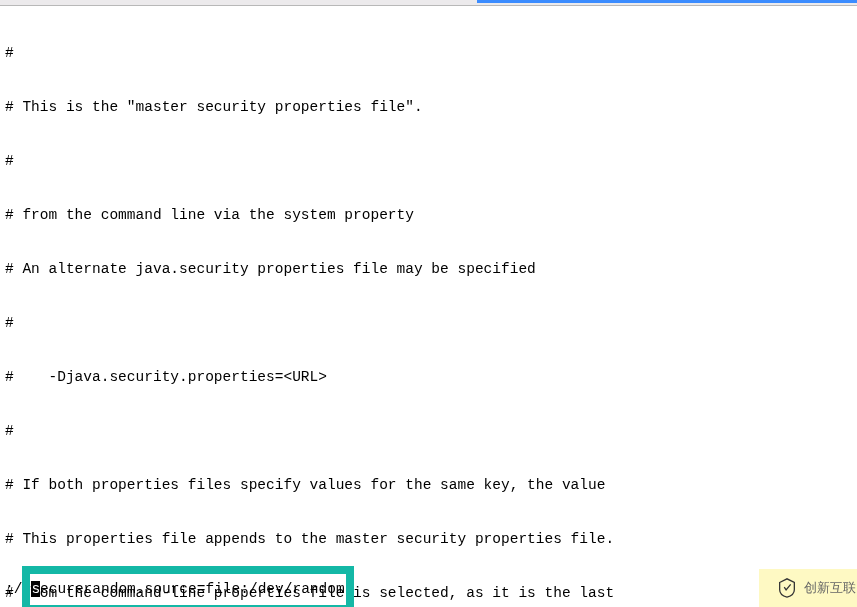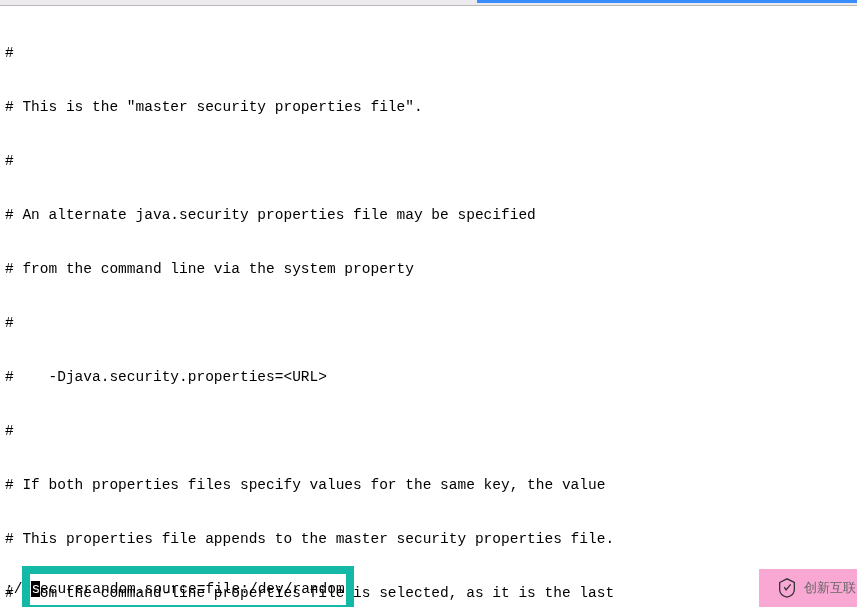--- a/index.html
+++ b/index.html
@@ -69,21 +69,21 @@
       background: #000000;
       color: #ffffff;
       padding: 0;
     }
     .watermark {
       position: absolute;
       right: 0;
       bottom: 0;
       width: 98px;
       height: 38px;
-      background: #f9a8d4;
+      background: #fef9c3;
       display: flex;
       align-items: center;
       justify-content: center;
       font-family: "Microsoft YaHei", sans-serif;
       color: #555555;
       gap: 6px;
       padding-left: 16px;
     }
     .watermark-logo {
       width: 22px;
@@ -103,22 +103,22 @@
 </head>
 <body>
 
 <div class="top-border"></div>
 <div class="top-highlight"></div>
 
 <div class="editor-content">
   <div class="editor-line">#</div>
   <div class="editor-line"># This is the "master security properties file".</div>
   <div class="editor-line">#</div>
+  <div class="editor-line"># from the command line via the system property</div>
   <div class="editor-line"># An alternate java.security properties file may be specified</div>
-  <div class="editor-line"># from the command line via the system property</div>
   <div class="editor-line">#</div>
   <div class="editor-line">#    -Djava.security.properties=&lt;URL&gt;</div>
   <div class="editor-line">#</div>
   <div class="editor-line"># If both properties files specify values for the same key, the value</div>
   <div class="editor-line"># This properties file appends to the master security properties file.</div>
   <div class="editor-line"># from the command-line properties file is selected, as it is the last</div>
   
   
   
   

